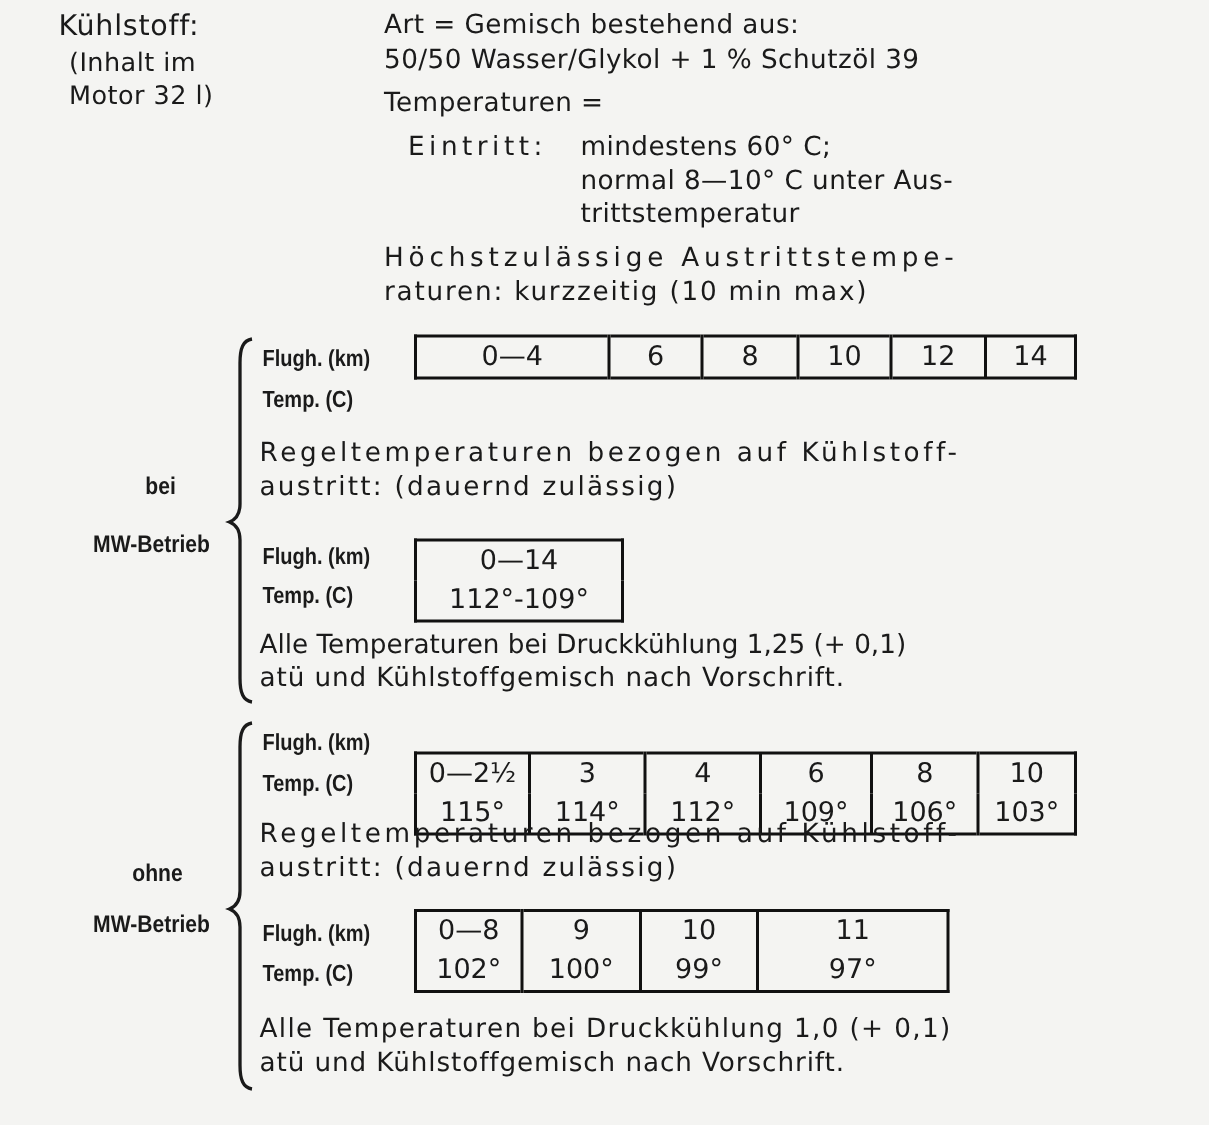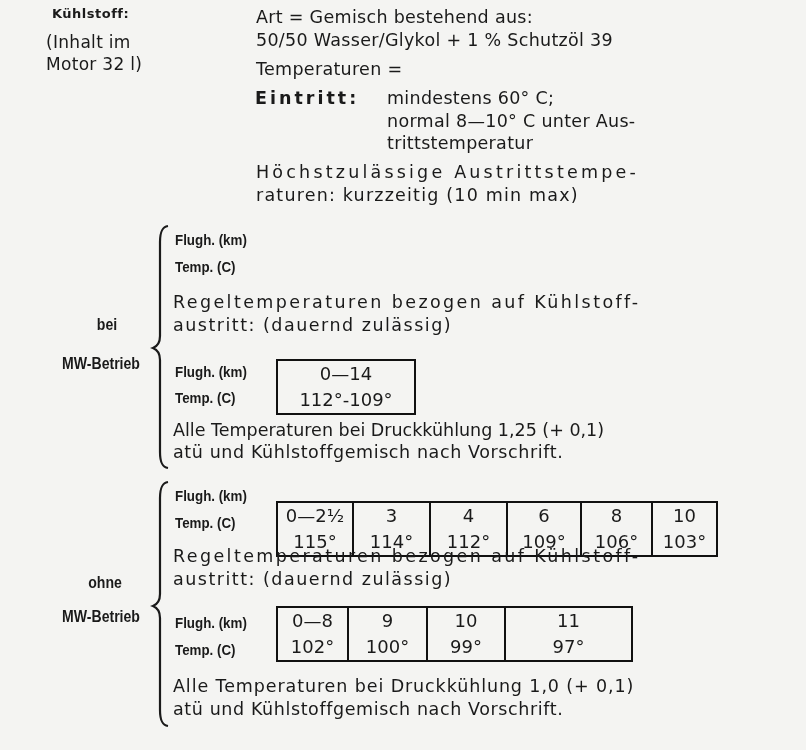--- a/index.html
+++ b/index.html
@@ -2,59 +2,67 @@
 <html><head>
 <meta charset="utf-8">
 <style>
   html, body { margin:0; padding:0; }
   body {
     width:806px; height:750px; overflow:hidden; position:relative;
     background:#f4f4f2; color:#1a1a1a;
     font-family:"DejaVu Sans", sans-serif;
   }
   .abs { position:absolute; white-space:nowrap; }
-  .title { left:52px; top:6px; font-size:13px; font-weight:bold; letter-spacing:0.5px; }
+  .title { left:39px; top:6px; font-size:19px; font-weight:normal; letter-spacing:0.5px; }
   .sub { left:46px; font-size:17px; letter-spacing:0.3px; }
   .body { font-size:17.5px; letter-spacing:0.3px; }
   .spaced { letter-spacing:3.2px; }
   .lbl { font-family:"Liberation Sans", sans-serif; font-weight:bold; font-size:15.5px; transform:scaleX(0.86); transform-origin:left center; }
   .side { font-family:"Liberation Sans", sans-serif; font-weight:bold; font-size:16px; transform:scaleX(0.88); transform-origin:center; text-align:center; width:110px; }
   table.t { position:absolute; border-collapse:collapse; border:2.5px solid #111; }
   table.t td { border-left:2px solid #111; padding:0; text-align:center; font-size:18px; line-height:26px; }
   table.t td:first-child { border-left:none; }
   .brace { position:absolute; }
 </style>
 </head>
 <body>
 
 <div class="abs title">Kühlstoff:</div>
 <div class="abs sub" style="top:32px;">(Inhalt im</div>
 <div class="abs sub" style="top:54px;">Motor 32 l)</div>
 
 <div class="abs body" style="left:256px; top:7px;">Art = Gemisch bestehend aus:</div>
 <div class="abs body" style="left:256px; top:30px;">50/50 Wasser/Glykol + 1 % Schutzöl 39</div>
 <div class="abs body" style="left:256px; top:59px;">Temperaturen =</div>
-<div class="abs body spaced" style="left:255px; top:88px; font-weight:bold; letter-spacing:3px;">Eintritt:</div>
+<div class="abs body spaced" style="left:272px; top:88px; font-weight:normal; letter-spacing:3px;">Eintritt:</div>
 <div class="abs body" style="left:387px; top:88px;">mindestens 60° C;</div>
 <div class="abs body" style="left:387px; top:111px;">normal 8—10° C unter Aus-</div>
 <div class="abs body" style="left:387px; top:133px;">trittstemperatur</div>
 <div class="abs body spaced" style="left:256px; top:162px;">Höchstzulässige Austrittstempe-</div>
 <div class="abs body" style="left:256px; top:185px; letter-spacing:1.2px;">raturen: kurzzeitig (10 min max)</div>
 
 <div>
   <svg class="brace" style="left:150px; top:224px;" width="22" height="246" viewBox="0 0 22 246">
     <path d="M18 2 C 12 3, 10 8, 10 18 L 10 112 C 10 118, 8 122, 3 124 C 8 126, 10 130, 10 136 L 10 228 C 10 238, 12 243, 18 244" fill="none" stroke="#1a1a1a" stroke-width="2.2"></path>
   </svg>
   <div class="abs side" style="left:52px; top:316px;">bei</div>
   <div class="abs side" style="left:46px; top:355px;">MW-Betrieb</div>
 
   <div class="abs lbl" style="left:175px; top:231px;">Flugh. (km)</div>
   <div class="abs lbl" style="left:175px; top:258px;">Temp. (C)</div>
   <table class="t" style="left:276px; top:223px; width:442px;">
     <tbody>
+        <tr>
+      <td style="width:127px">0—4</td>
+      <td style="width:60px">6</td>
+      <td style="width:62px">8</td>
+      <td style="width:60px">10</td>
+      <td style="width:61px">12</td>
+      <td>14</td>
+    </tr>
   </tbody>
     </table>
   <div class="abs body" style="left:173px; top:292px; letter-spacing:2.4px;">Regeltemperaturen bezogen auf Kühlstoff-</div>
   <div class="abs body" style="left:173px; top:315px; letter-spacing:1.5px;">austritt: (dauernd zulässig)</div>
 
   <div class="abs lbl" style="left:175px; top:363px;">Flugh. (km)</div>
   <div class="abs lbl" style="left:175px; top:389px;">Temp. (C)</div>
   <table class="t" style="left:276px; top:359px; width:140px;">
     <tbody>
         <tr>

